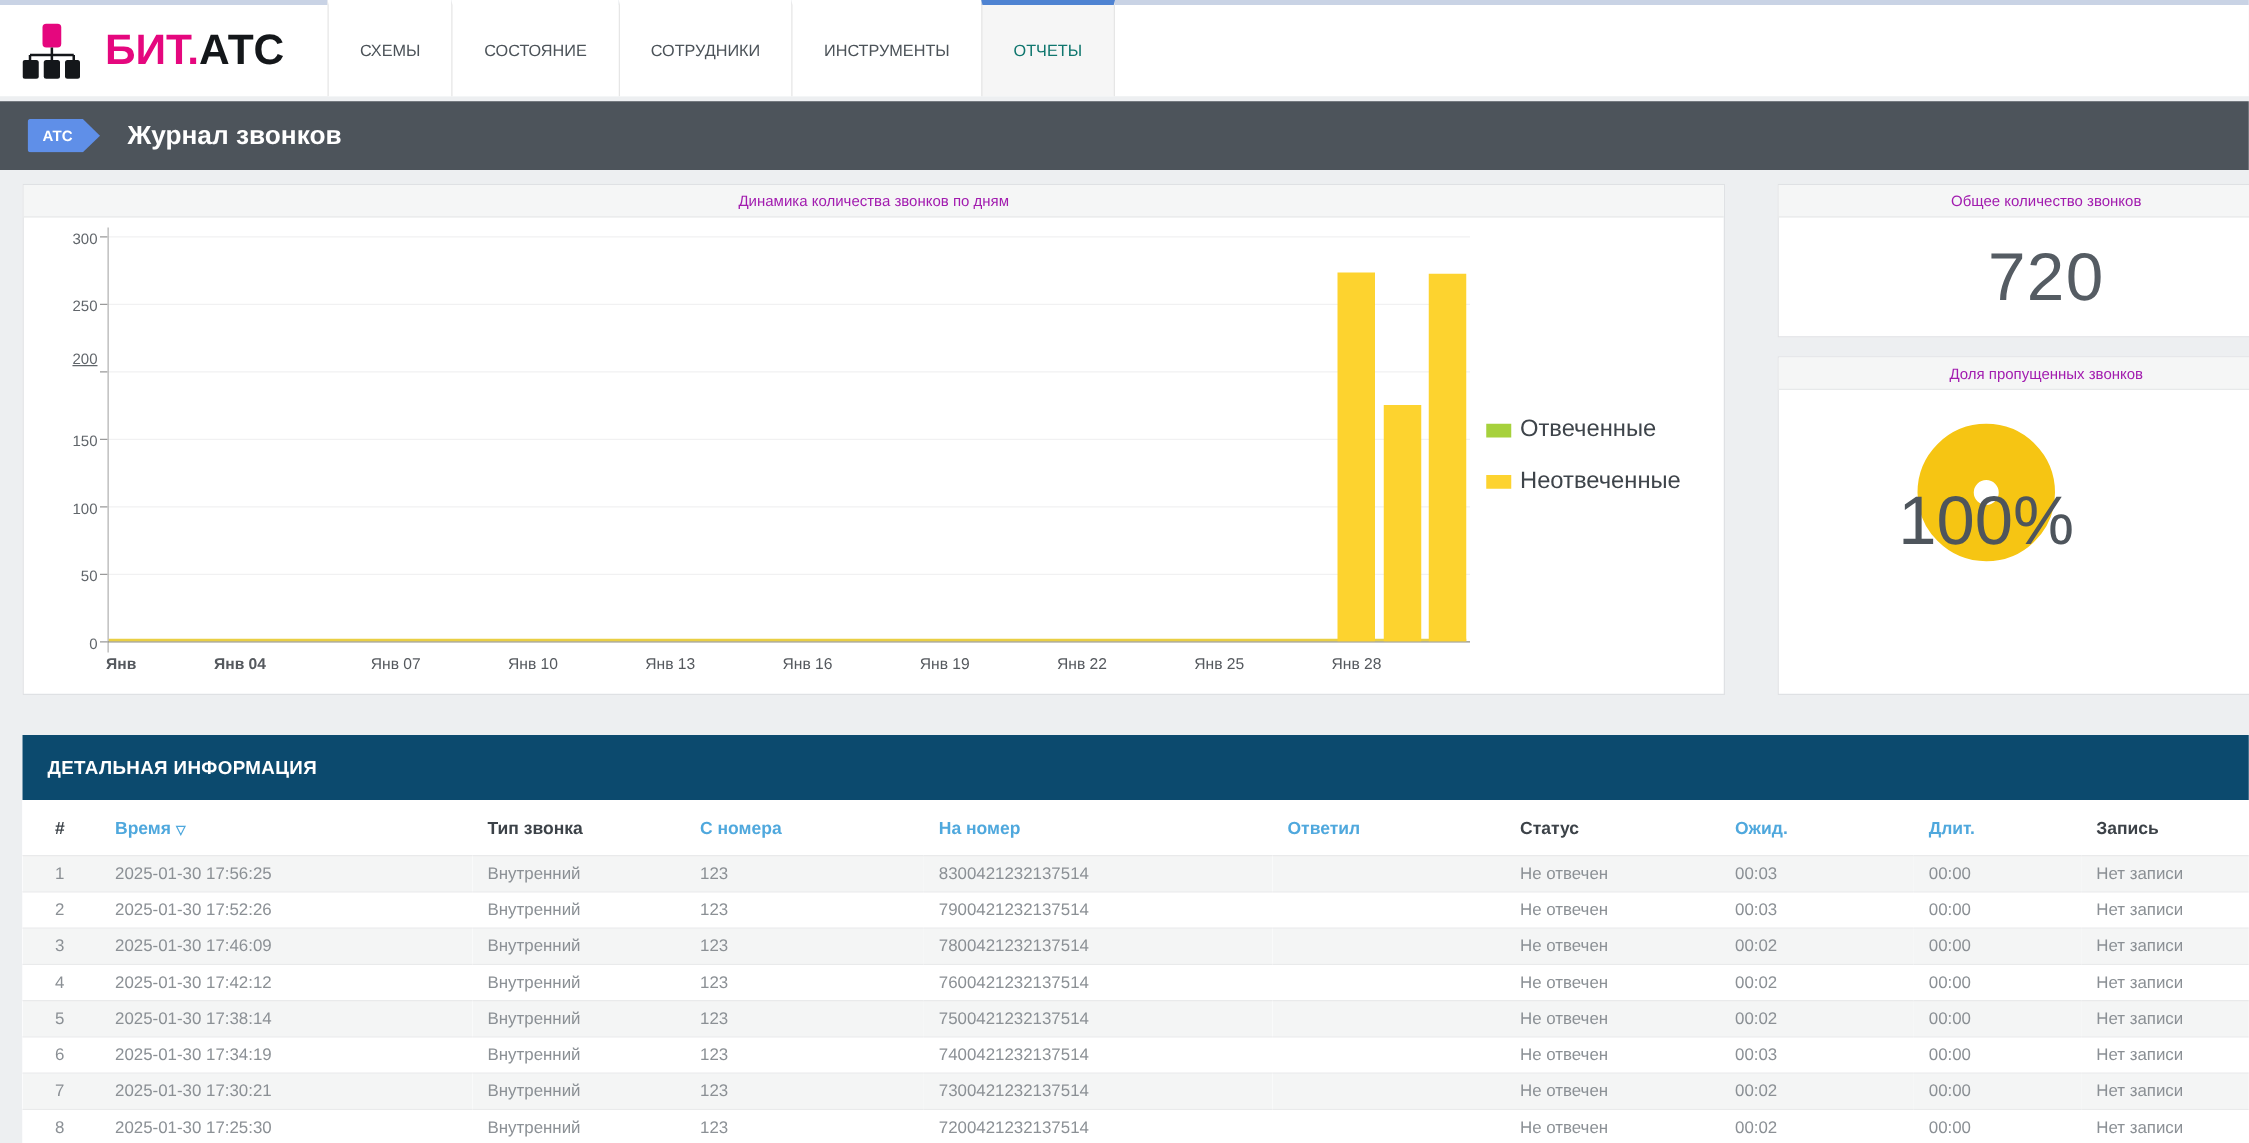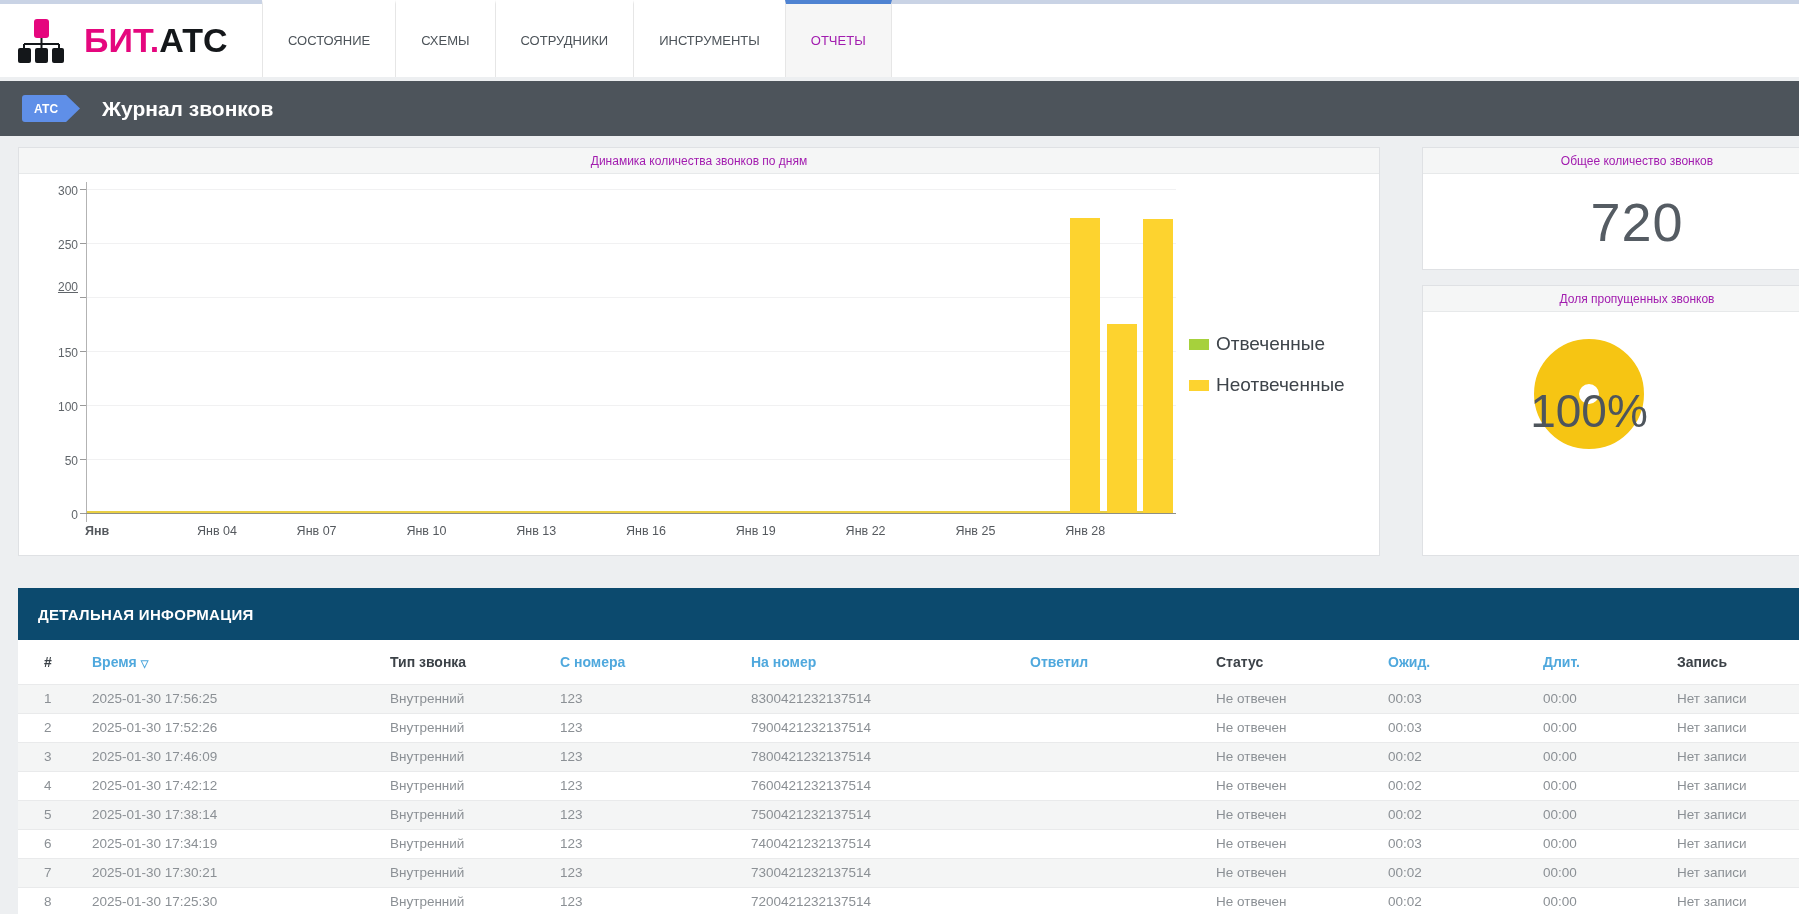--- a/index.html
+++ b/index.html
@@ -12,21 +12,21 @@
   .logo { width:262px; display:flex; align-items:center; padding-left:18px; }
   .logo-icon { width:46px; height:46px; margin-right:20px; }
   .brand { font-size:34px; font-weight:bold; letter-spacing:0; }
   .brand .bit { color:#e5077e; }
   .brand .atc { color:#14171a; }
   .tabs { display:flex; align-items:stretch; }
   .tab { display:flex; align-items:center; padding:0 25px; font-size:13px; color:#4c5359;
     border-left:1px solid #e6e6e6; border-top:4px solid transparent; margin-top:-4px;
     cursor:pointer; background:#fff; white-space:nowrap; }
   .tab:last-child { border-right:1px solid #e6e6e6; }
-  .tab.active { background:#f6f6f6; color:#a21caf; border-top-color:#4f83d2; }
+  .tab.active { background:#f6f6f6; color:#0f766e; border-top-color:#4f83d2; }
   .nav-user { margin-left:auto; display:flex; align-items:center; padding-right:10px;
     font-size:13px; font-weight:bold; color:#4a5056; white-space:nowrap; }
 
   
   .crumbbar { position:absolute; left:0; top:81px; width:1799px; height:55px; background:#4d545b;
     display:flex; align-items:center; }
   .atc-badge { margin-left:22px; width:58px; height:27px; background:#5f8fe8; color:#fff;
     font-size:12px; font-weight:bold; display:flex; align-items:center; padding-left:12px;
     clip-path:polygon(0 0, 76% 0, 100% 50%, 76% 100%, 0 100%); border-radius:3px; cursor:pointer; }
   .crumb-title { color:#ffffff; font-size:21px; font-weight:600; margin-left:22px; }
@@ -53,21 +53,21 @@
   .legend-label { font-size:19px; color:#3e444a; }
 
   #total-panel { left:1422px; top:147px; width:430px; height:123px; }
   .big-number { position:absolute; left:0; top:26px; right:0; bottom:0; display:flex;
     align-items:center; justify-content:center; font-size:54px; color:#555c63; letter-spacing:1px; }
 
   #missed-panel { left:1422px; top:285px; width:430px; height:271px; }
   .donut { position:absolute; left:111px; top:53px; width:110px; height:110px;
     border:45px solid #f6c513; border-radius:50%; background:#fff; }
   .donut-label { position:absolute; left:111px; top:98px; width:200px; margin-left:-45px;
-    text-align:center; font-size:46px; color:#4e555c; }
+    text-align:center; font-size:55px; color:#4e555c; }
 
   
   #detail { position:absolute; left:18px; top:588px; width:1781px; background:#fff; }
   .detail-band { height:52px; background:#0c4a6e; display:flex; align-items:center; }
   .detail-band-title { color:#fff; font-size:15px; font-weight:bold; margin-left:20px; letter-spacing:.3px; }
   table { border-collapse:collapse; table-layout:fixed; width:1781px; background:#fff; }
   th { text-align:left; font-size:14px; font-weight:bold; color:#3c4248; height:44px;
     padding-left:12px; background:#fff; }
   th.sortable { color:#4fa8dd; cursor:pointer; }
   th:first-child { padding-left:26px; }
@@ -90,22 +90,22 @@
       <line x1="6" y1="26" x2="6" y2="31" stroke="#14171a" stroke-width="2"></line>
       <line x1="23.5" y1="26" x2="23.5" y2="31" stroke="#14171a" stroke-width="2"></line>
       <line x1="41" y1="26" x2="41" y2="31" stroke="#14171a" stroke-width="2"></line>
       <rect x="0" y="30" width="13" height="15" rx="2" fill="#14171a"></rect>
       <rect x="17" y="30" width="13" height="15" rx="2" fill="#14171a"></rect>
       <rect x="34" y="30" width="12" height="15" rx="2" fill="#14171a"></rect>
     </svg>
     <div class="brand"><span class="bit">БИТ.</span><span class="atc">АТС</span></div>
   </div>
   <div class="tabs" id="nav-tabs">
+      <div class="tab">СХЕМЫ</div>
       <div class="tab">СОСТОЯНИЕ</div>
-      <div class="tab">СХЕМЫ</div>
       <div class="tab">СОТРУДНИКИ</div>
       <div class="tab">ИНСТРУМЕНТЫ</div>
       <div class="tab active">ОТЧЕТЫ</div>
     </div>
 </div>
 
 <div class="crumbbar">
   <div class="atc-badge">АТС</div>
   <div class="crumb-title">Журнал звонков</div>
 </div>
@@ -133,21 +133,21 @@
       <div class="grid" style="bottom: 324px;"></div>
       <div class="ytick" style="bottom: 324px;"></div>
       <div class="ylab" style="bottom: 316px;">300</div>
       <div class="yaxis"></div>
       <div class="baseline"></div>
       <div class="ystrip"></div>
       <div class="bar" style="left: 984.2px; height: 294.84px; background: rgb(253, 211, 47);"></div>
       <div class="bar" style="left: 1020.8px; height: 189px; background: rgb(253, 211, 47);"></div>
       <div class="bar" style="left: 1057.4px; height: 293.76px; background: rgb(253, 211, 47);"></div>
       <div class="xlab bold" style="left: -24px;">Янв</div>
-      <div class="xlab" style="left: 96px;">Янв 04</div>
+      <div class="xlab" style="left: 71px; font-weight: bold;">Янв 04</div>
       <div class="xlab" style="left: 195.6px;">Янв 07</div>
       <div class="xlab" style="left: 305.4px;">Янв 10</div>
       <div class="xlab" style="left: 415.2px;">Янв 13</div>
       <div class="xlab" style="left: 525px;">Янв 16</div>
       <div class="xlab" style="left: 634.8px;">Янв 19</div>
       <div class="xlab" style="left: 744.6px;">Янв 22</div>
       <div class="xlab" style="left: 854.4px;">Янв 25</div>
       <div class="xlab" style="left: 964.2px;">Янв 28</div>
     </div>
   <div class="legend" id="legend">

